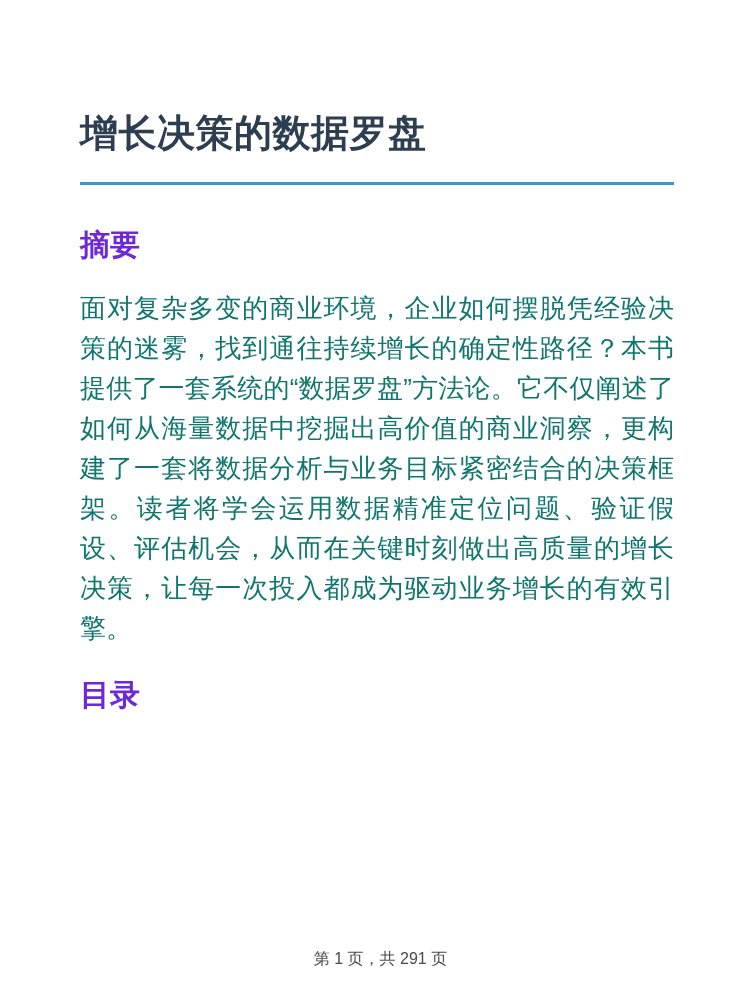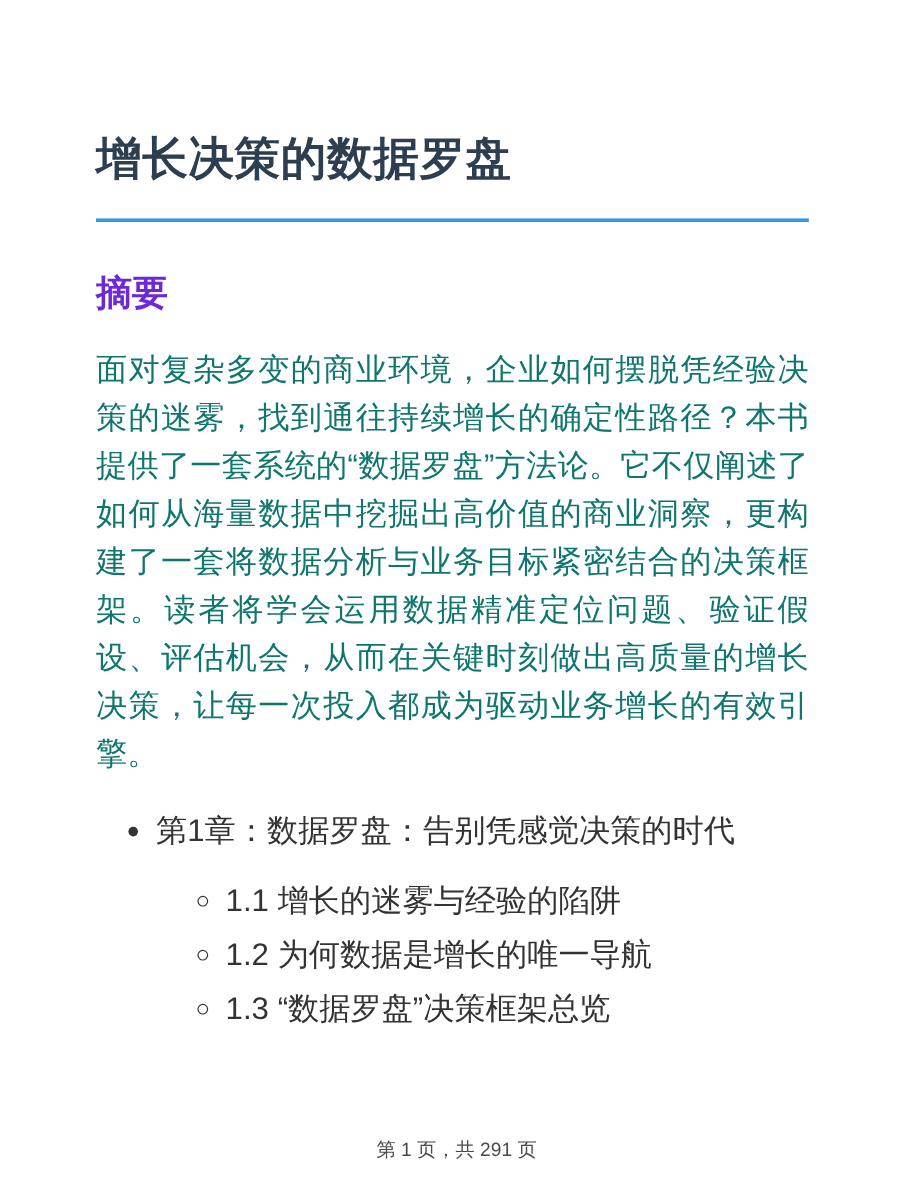--- a/index.html
+++ b/index.html
@@ -84,28 +84,19 @@
   <div class="content">
 
     <h1 class="doc-title">增长决策的数据罗盘</h1>
 
     <div class="title-divider"></div>
 
     <h2 class="section-heading">摘要</h2>
 
     <p class="abstract-body">面对复杂多变的商业环境，企业如何摆脱凭经验决策的迷雾，找到通往持续增长的确定性路径？本书提供了一套系统的“数据罗盘”方法论。它不仅阐述了如何从海量数据中挖掘出高价值的商业洞察，更构建了一套将数据分析与业务目标紧密结合的决策框架。读者将学会运用数据精准定位问题、验证假设、评估机会，从而在关键时刻做出高质量的增长决策，让每一次投入都成为驱动业务增长的有效引擎。</p>
 
+    <h2 class="section-heading toc">目录</h2>
 
-    <ul class="toc-list">
-      <li>
-        <span>第1章：数据罗盘：告别凭感觉决策的时代</span>
-        <ul class="toc-sublist">
-          <li>1.1 增长的迷雾与经验的陷阱</li>
-          <li>1.2 为何数据是增长的唯一导航</li>
-          <li>1.3 “数据罗盘”决策框架总览</li>
-        </ul>
-      </li>
-    </ul>
 
   </div>
 
   <div class="page-footer">第 1 页，共 291 页</div>
 </div>
 
 </body></html>

